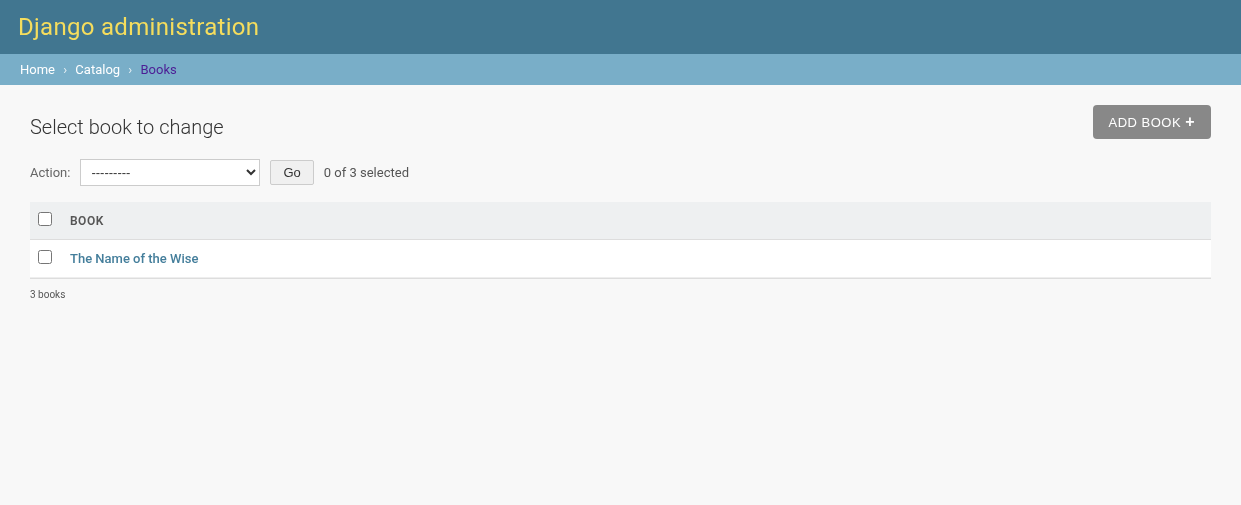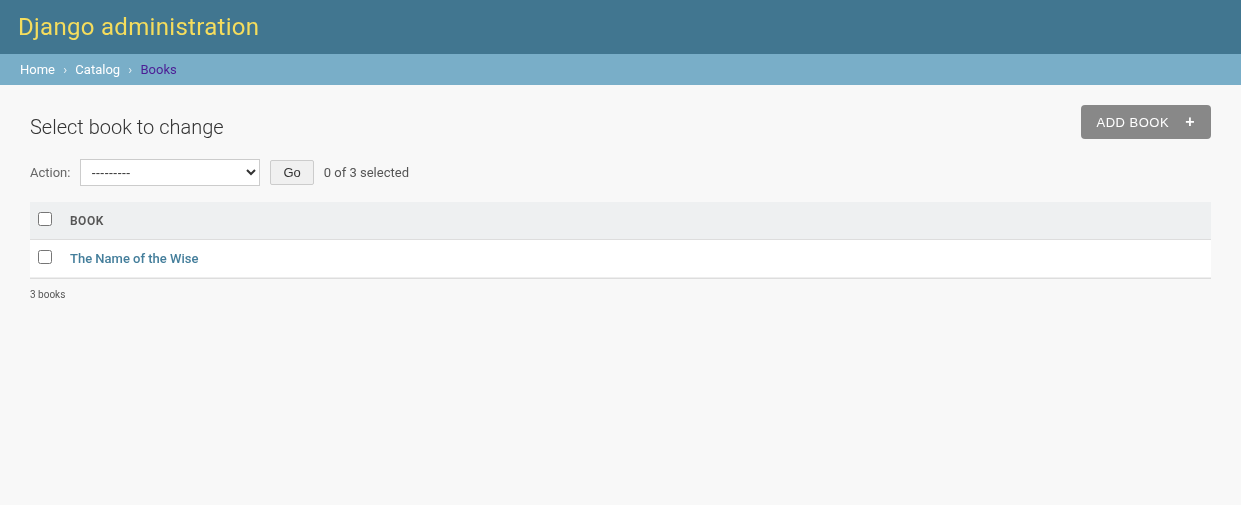--- a/index.html
+++ b/index.html
@@ -76,21 +76,21 @@
       background: #888;
       color: #fff;
       border: none;
       padding: 8px 16px;
       font-size: 13px;
       font-weight: 400;
       cursor: pointer;
       border-radius: 4px;
       display: flex;
       align-items: center;
-      gap: 16px;
+      gap: 4px;
       text-transform: uppercase;
       letter-spacing: 0.5px;
     }
     .add-button .plus { font-size: 16px; font-weight: bold; }
 
     
     .actions-bar {
       display: flex;
       align-items: center;
       gap: 10px;

